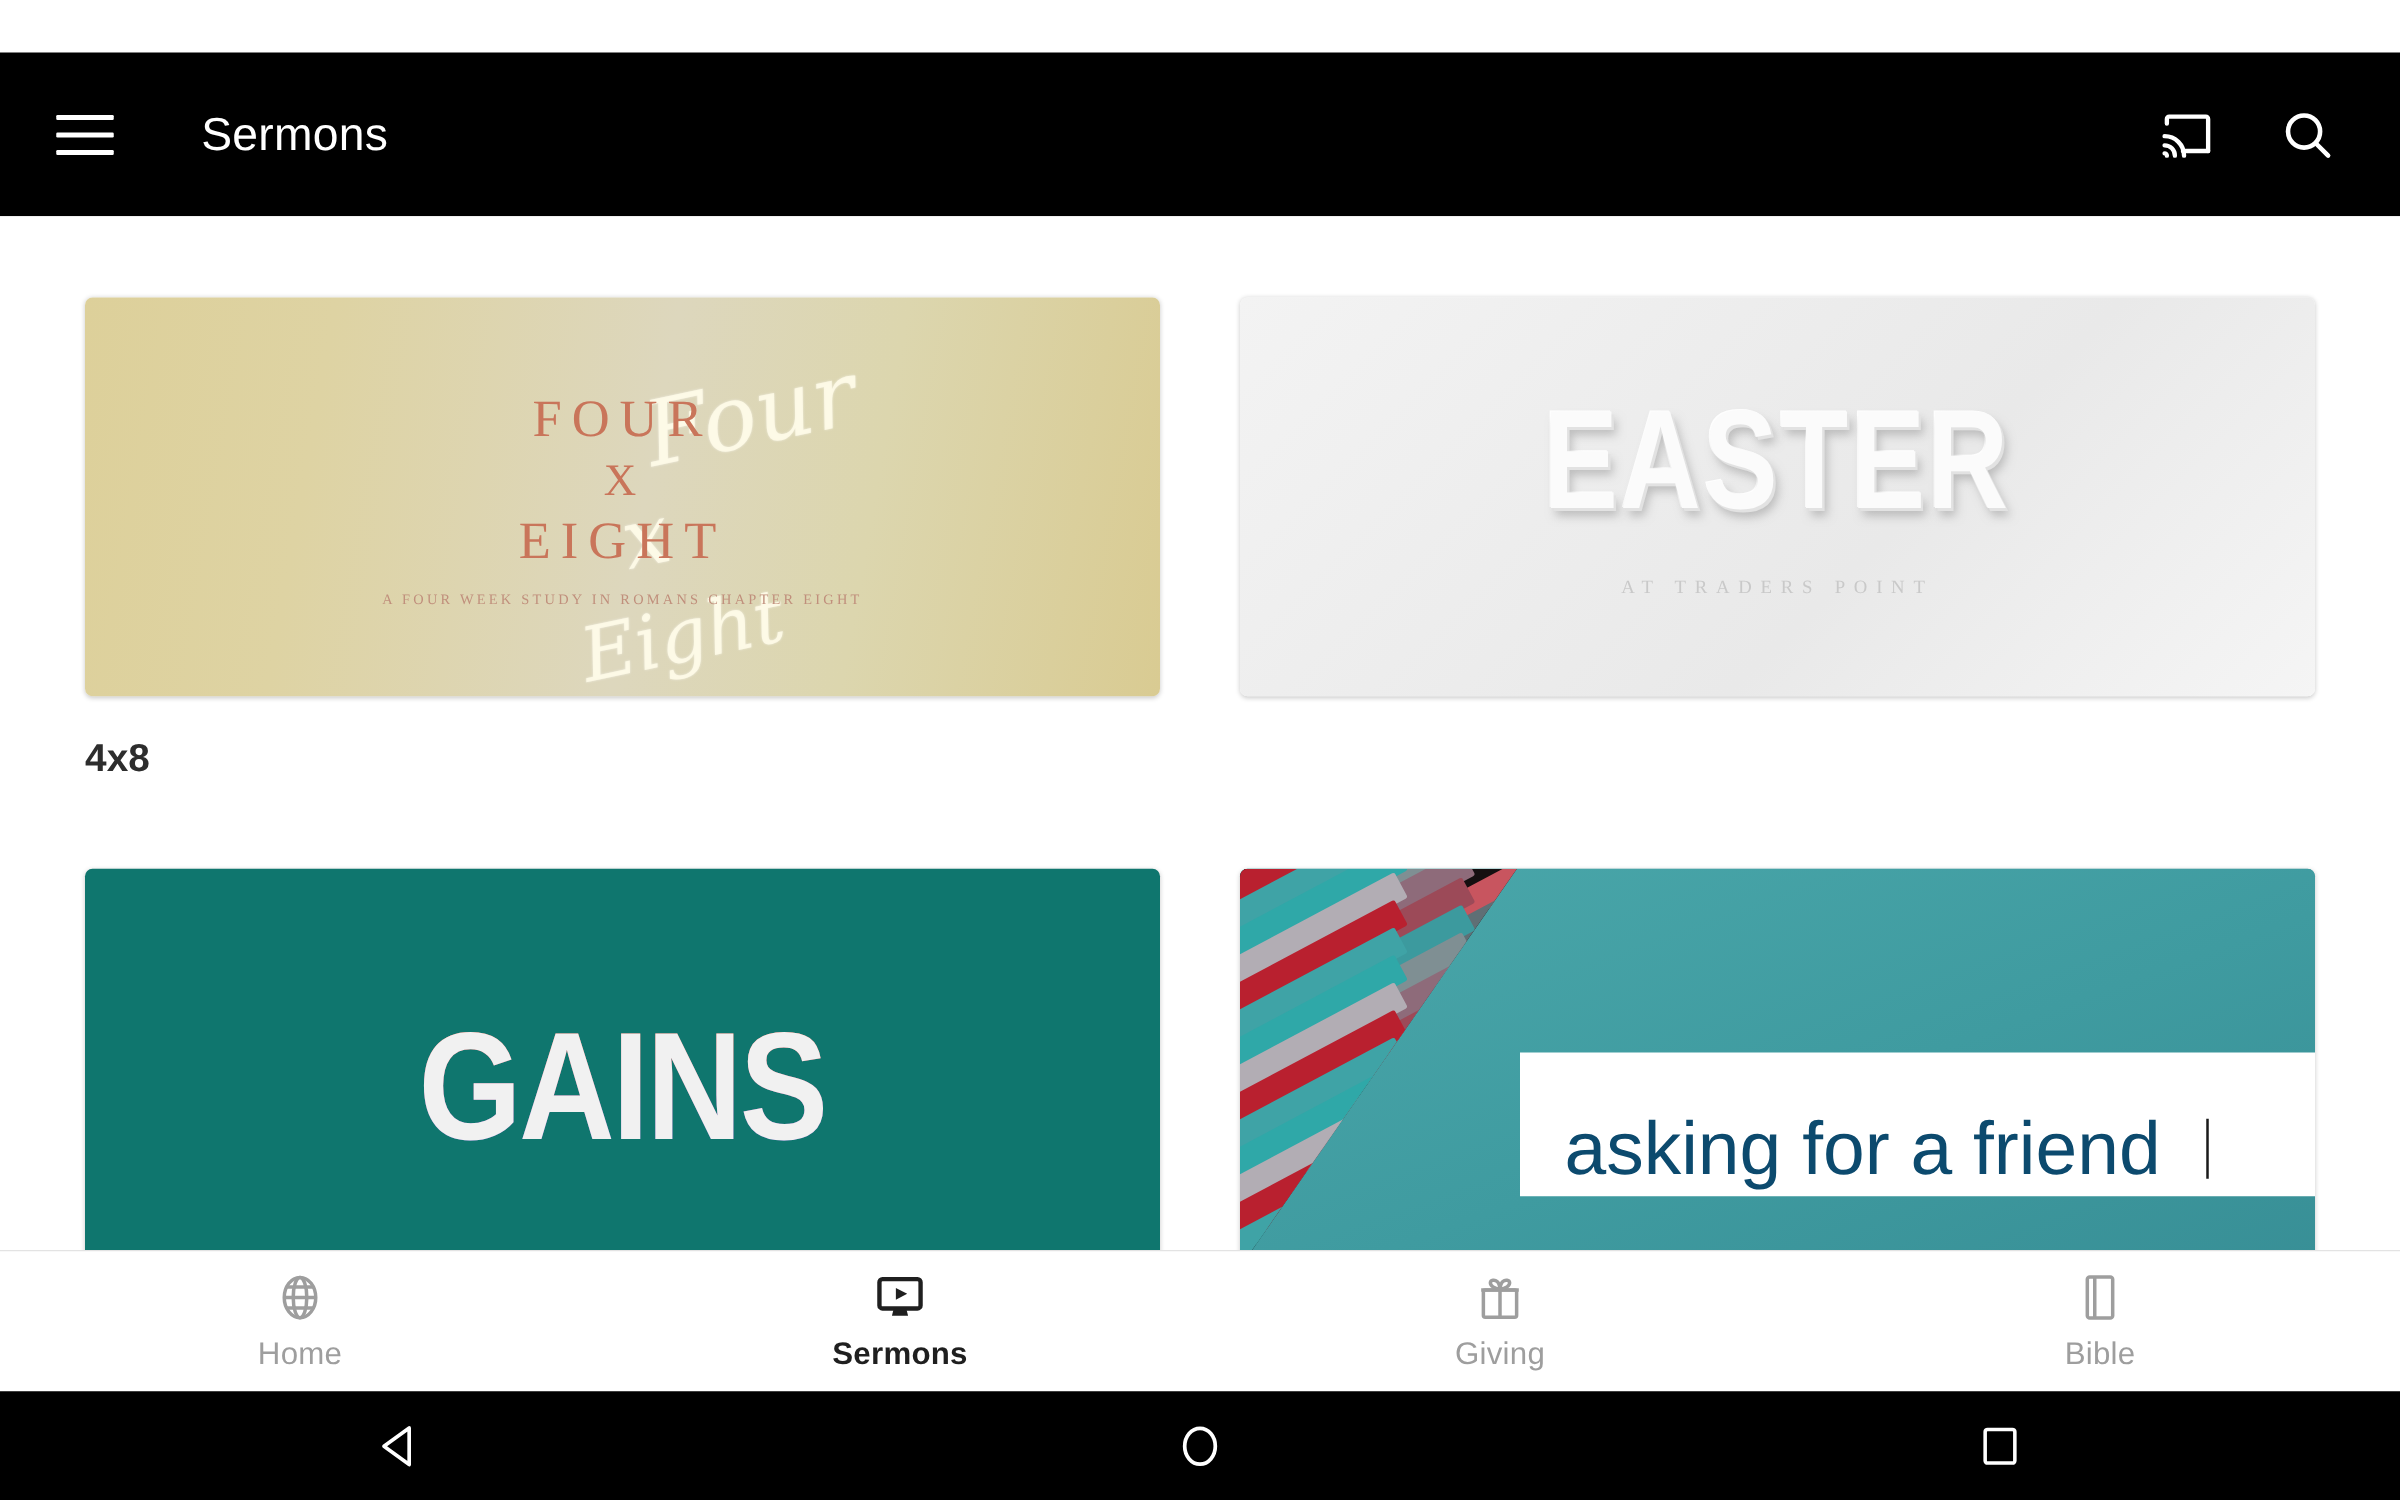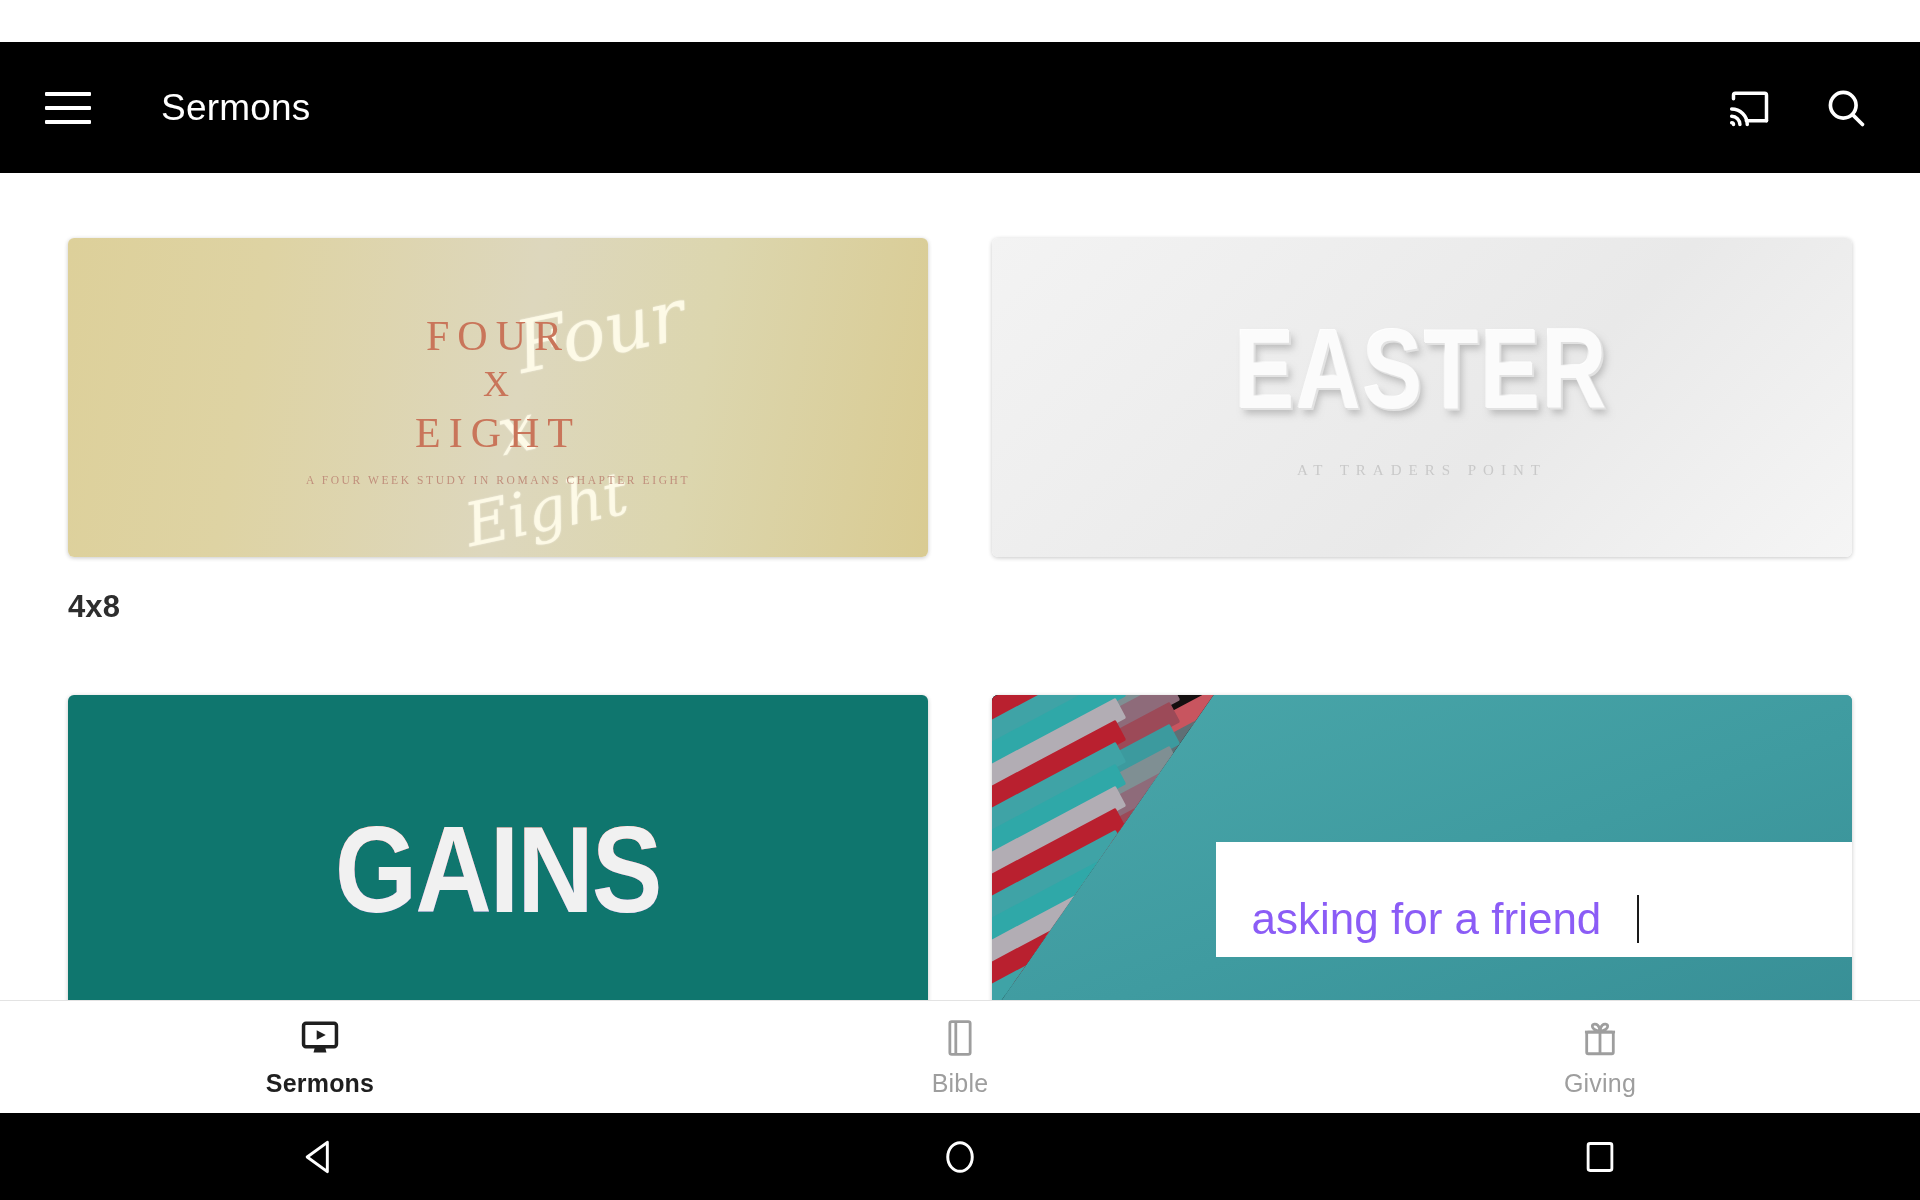--- a/index.html
+++ b/index.html
@@ -138,21 +138,21 @@
   }
   .art-friend .books i{
     position:absolute; display:block; height:23px; width:190px;
     transform:rotate(-28deg); border-radius:2px;
   }
   .art-friend .whitebox{
     position:absolute; left:26%; right:0; top:46%; height:36%;
     background:#ffffff; display:flex; align-items:center;
   }
   .art-friend .whitebox span{
-    font-size:44px; color:#8b5cf6; margin-left:36px;
+    font-size:60px; color:#0c4a6e; margin-left:36px;
     font-family:"Liberation Sans", sans-serif; letter-spacing:0px;margin-top:39px;
   }
   .art-friend .caret{
     display:inline-block; width:2px; height:48px; background:#1a1a1a;
     margin-left:14px; vertical-align:-9px;
   }
 
   
   .bottomnav{
     position:absolute; top:1000px; left:0; width:1920px; height:113px;
@@ -300,49 +300,57 @@
             <span class="caret"></span>
           </div>
         </div>
       </div>
 
     </div>
   </div>
 
   <div class="bottomnav">
 
+    <div class="navitem">
+      <svg width="42" height="42" viewBox="0 0 24 24" fill="none" stroke="#9e9e9e" stroke-width="1.6">
+        <ellipse cx="12" cy="12" rx="7.2" ry="9.2"></ellipse>
+        <ellipse cx="12" cy="12" rx="3.1" ry="9.2"></ellipse>
+        <path d="M4.8 12h14.4M6.1 7.2h11.8M6.1 16.8h11.8"></path>
+      </svg>
+      <div class="navlabel">Home</div>
+    </div>
 
     <div class="navitem active">
       <svg width="42" height="42" viewBox="0 0 24 24" fill="none" stroke="#1f1f1f" stroke-width="2">
         <rect x="2.6" y="3.6" width="18.8" height="13.4" rx="1.4"></rect>
         <path d="M9.2 16.9h5.6l.9 3.4H8.3z" fill="#1f1f1f" stroke="none"></path>
         <path d="M10.1 7.6l5.2 2.7-5.2 2.7z" fill="#1f1f1f" stroke="none"></path>
       </svg>
       <div class="navlabel">Sermons</div>
-    </div>
-
-    <div class="navitem">
-      <svg width="42" height="42" viewBox="0 0 24 24" fill="none" stroke="#9e9e9e" stroke-width="1.6">
-        <rect x="6.2" y="2.6" width="11.6" height="18.8" rx="1.1"></rect>
-        <path d="M9.6 2.9v18.2"></path>
-      </svg>
-      <div class="navlabel">Bible</div>
     </div>
 
     <div class="navitem">
       <svg width="42" height="42" viewBox="0 0 24 24" fill="none" stroke="#9e9e9e" stroke-width="1.6">
         <rect x="4.4" y="8.6" width="15.2" height="12.4" rx="0.9"></rect>
         <path d="M3.4 8.6h17.2"></path>
         <path d="M12 8.6v12.4"></path>
         <path d="M12 8.2c-2.6-.2-4.5-1.6-4.4-3 .1-1.2 2-1.5 3.1-.5.8.7 1.2 2.2 1.3 3.5z"></path>
         <path d="M12 8.2c2.6-.2 4.5-1.6 4.4-3-.1-1.2-2-1.5-3.1-.5-.8.7-1.2 2.2-1.3 3.5z"></path>
       </svg>
       <div class="navlabel">Giving</div>
     </div>
 
+    <div class="navitem">
+      <svg width="42" height="42" viewBox="0 0 24 24" fill="none" stroke="#9e9e9e" stroke-width="1.6">
+        <rect x="6.2" y="2.6" width="11.6" height="18.8" rx="1.1"></rect>
+        <path d="M9.6 2.9v18.2"></path>
+      </svg>
+      <div class="navlabel">Bible</div>
+    </div>
+
   </div>
 
   <div class="sysnav">
     <div class="sysbtn">
       <svg width="44" height="44" viewBox="0 0 24 24" fill="none" stroke="#ffffff" stroke-width="1.6" stroke-linejoin="round">
         <path d="M16 4 L5 12 L16 20 Z"></path>
       </svg>
     </div>
     <div class="sysbtn">
       <svg width="42" height="42" viewBox="0 0 24 24" fill="none" stroke="#ffffff" stroke-width="1.7">

